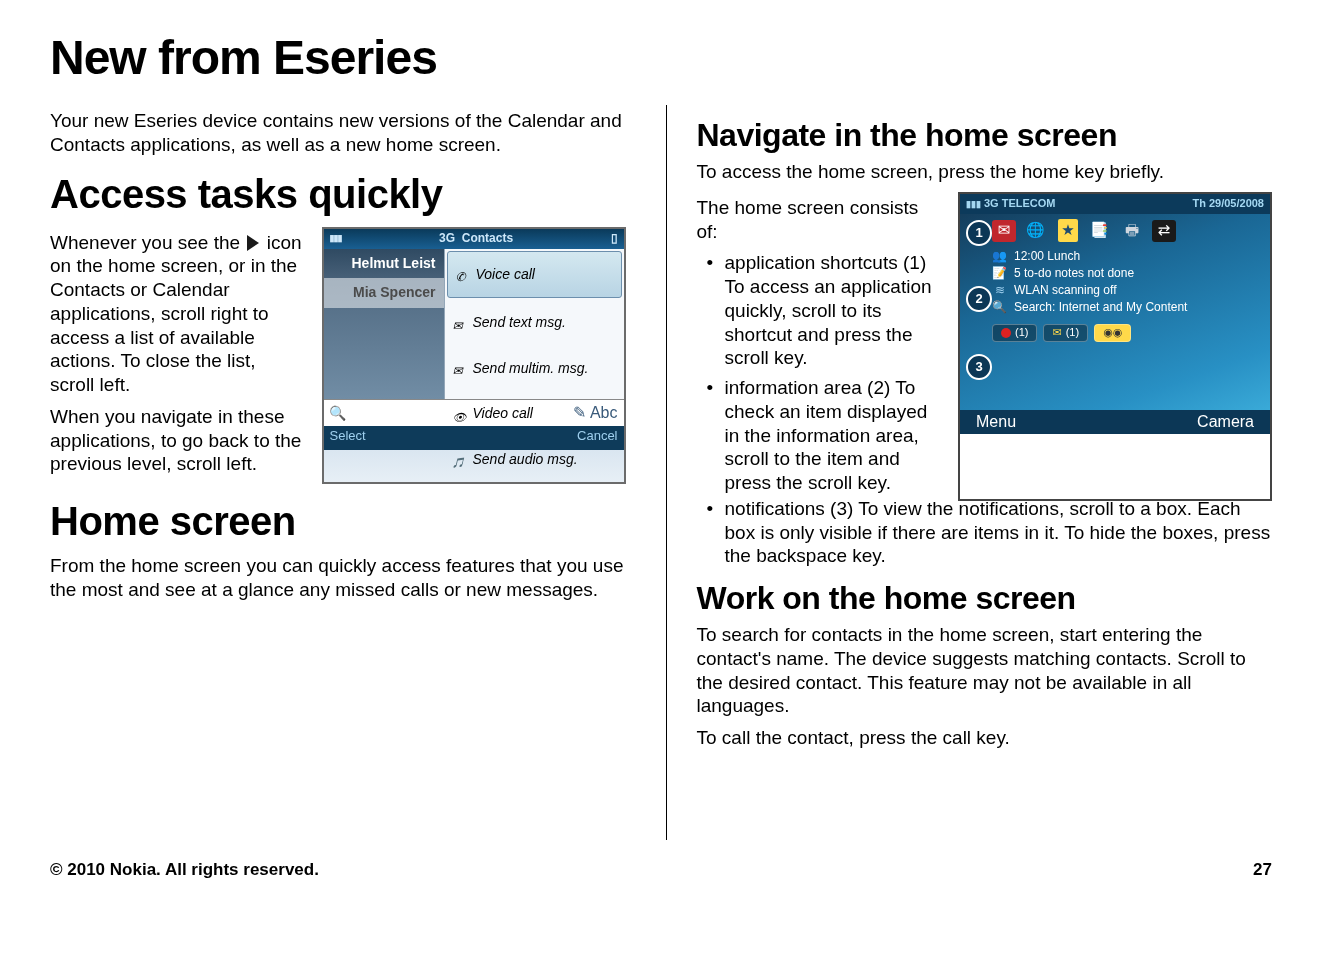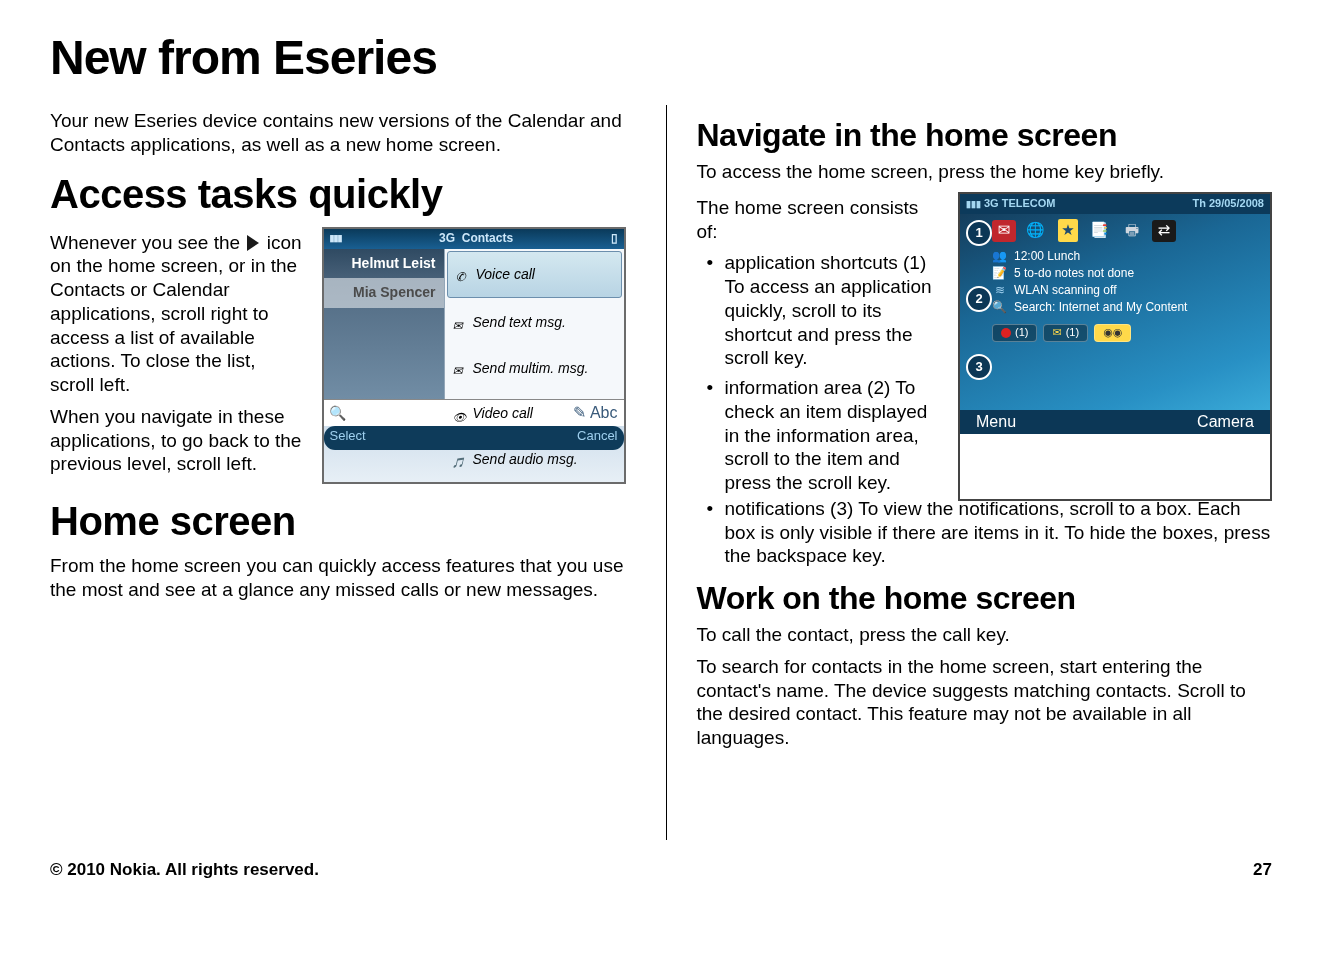--- a/index.html
+++ b/index.html
@@ -133,21 +133,20 @@
     font-size:16px;
     color:#395a7a;
   }
   .search-row .mag::before { content:"🔍"; color:#9aa; font-size:14px; }
   .softkeys {
     height: 20px;
     background: #0e3b5a;
     color: #9fd0ef;
     display:flex; justify-content:space-between; padding:2px 6px;
     font-size:13px;
-    border-radius:11px;
   }
 
   
   .phone2 {
     width: 310px;
     font-family: Arial, sans-serif;
     position: relative;
     color:#fff;
     font-size:12px;
     border:2px solid #444;
@@ -367,22 +366,22 @@
             <span>Camera</span>
           </div>
         </div>
       </div>
 
       <ul class="bul" style="margin-top:-4px">
         <li>notifications (3) To view the notifications, scroll to a box. Each box is only visible if there are items in it. To hide the boxes, press the backspace key.</li>
       </ul>
 
       <h2 class="sub">Work on the home screen</h2>
+      <p>To search for contacts in the home screen, start entering the contact's name. The device suggests matching contacts. Scroll to the desired contact. This feature may not be available in all languages.</p>
       <p>To call the contact, press the call key.</p>
-      <p>To search for contacts in the home screen, start entering the contact's name. The device suggests matching contacts. Scroll to the desired contact. This feature may not be available in all languages.</p>
     </div>
   </div>
 
   <div class="footer">
     <span>© 2010 Nokia. All rights reserved.</span>
     <span>27</span>
   </div>
 </div>
 
 </body></html>

